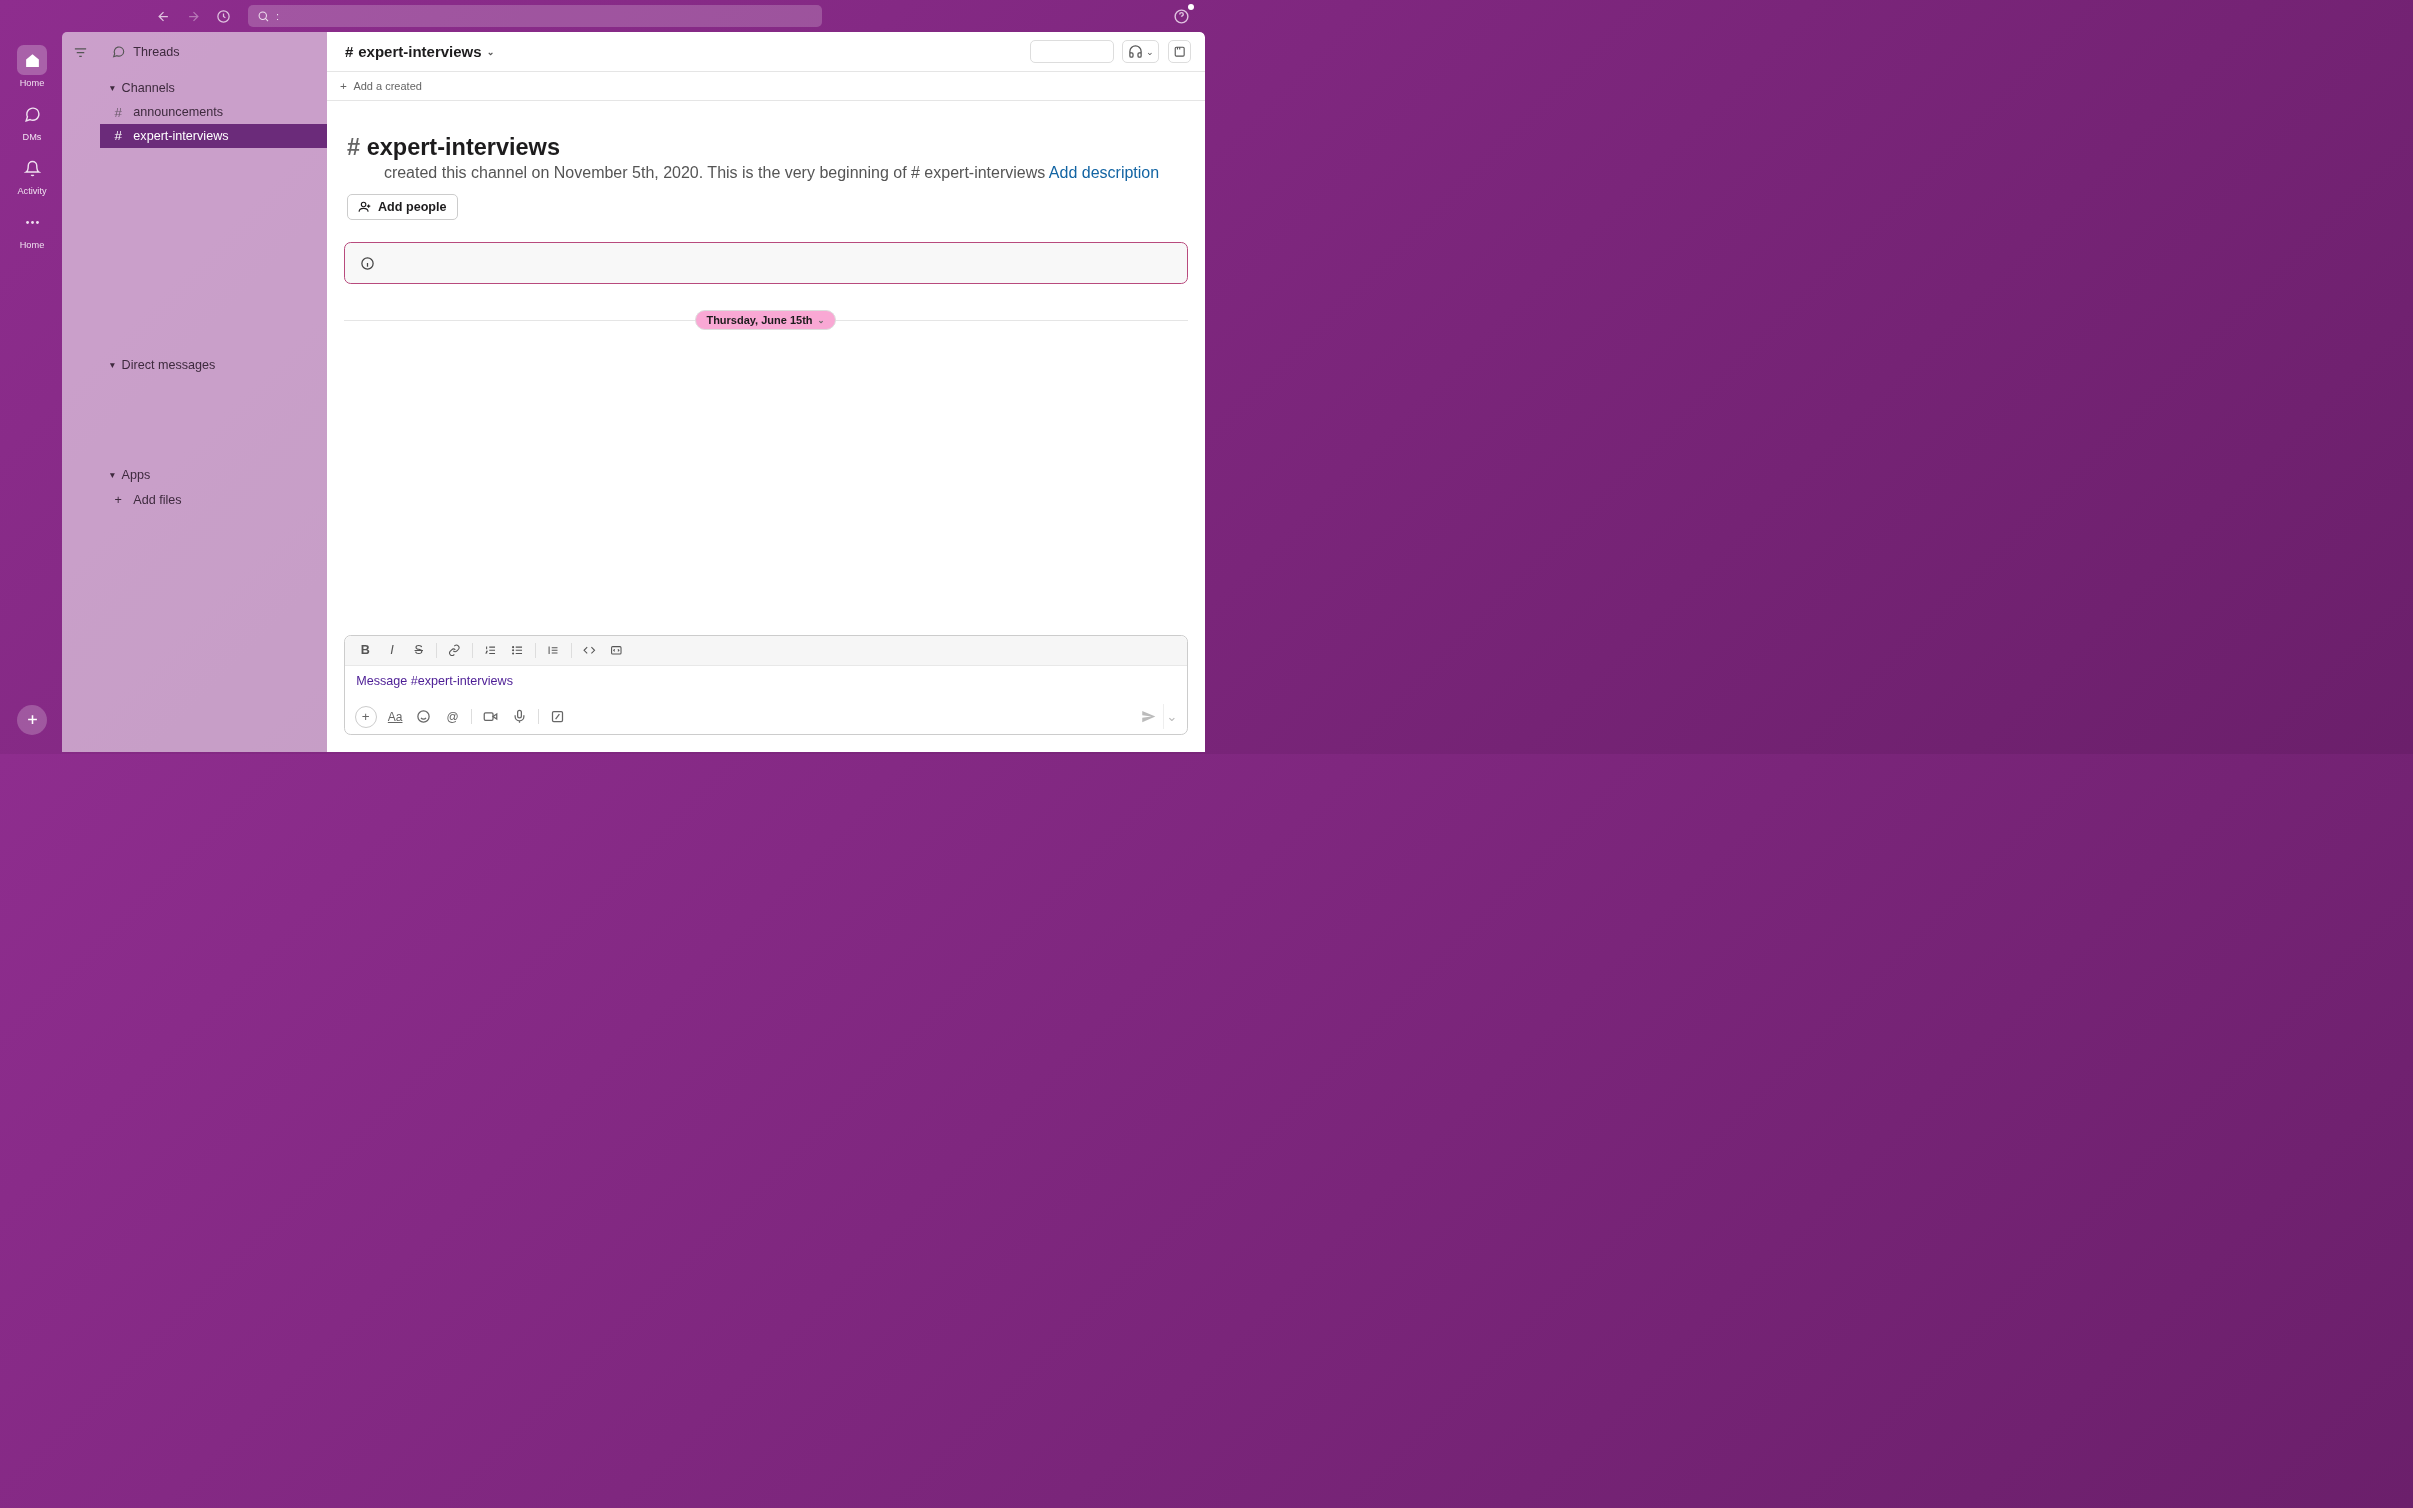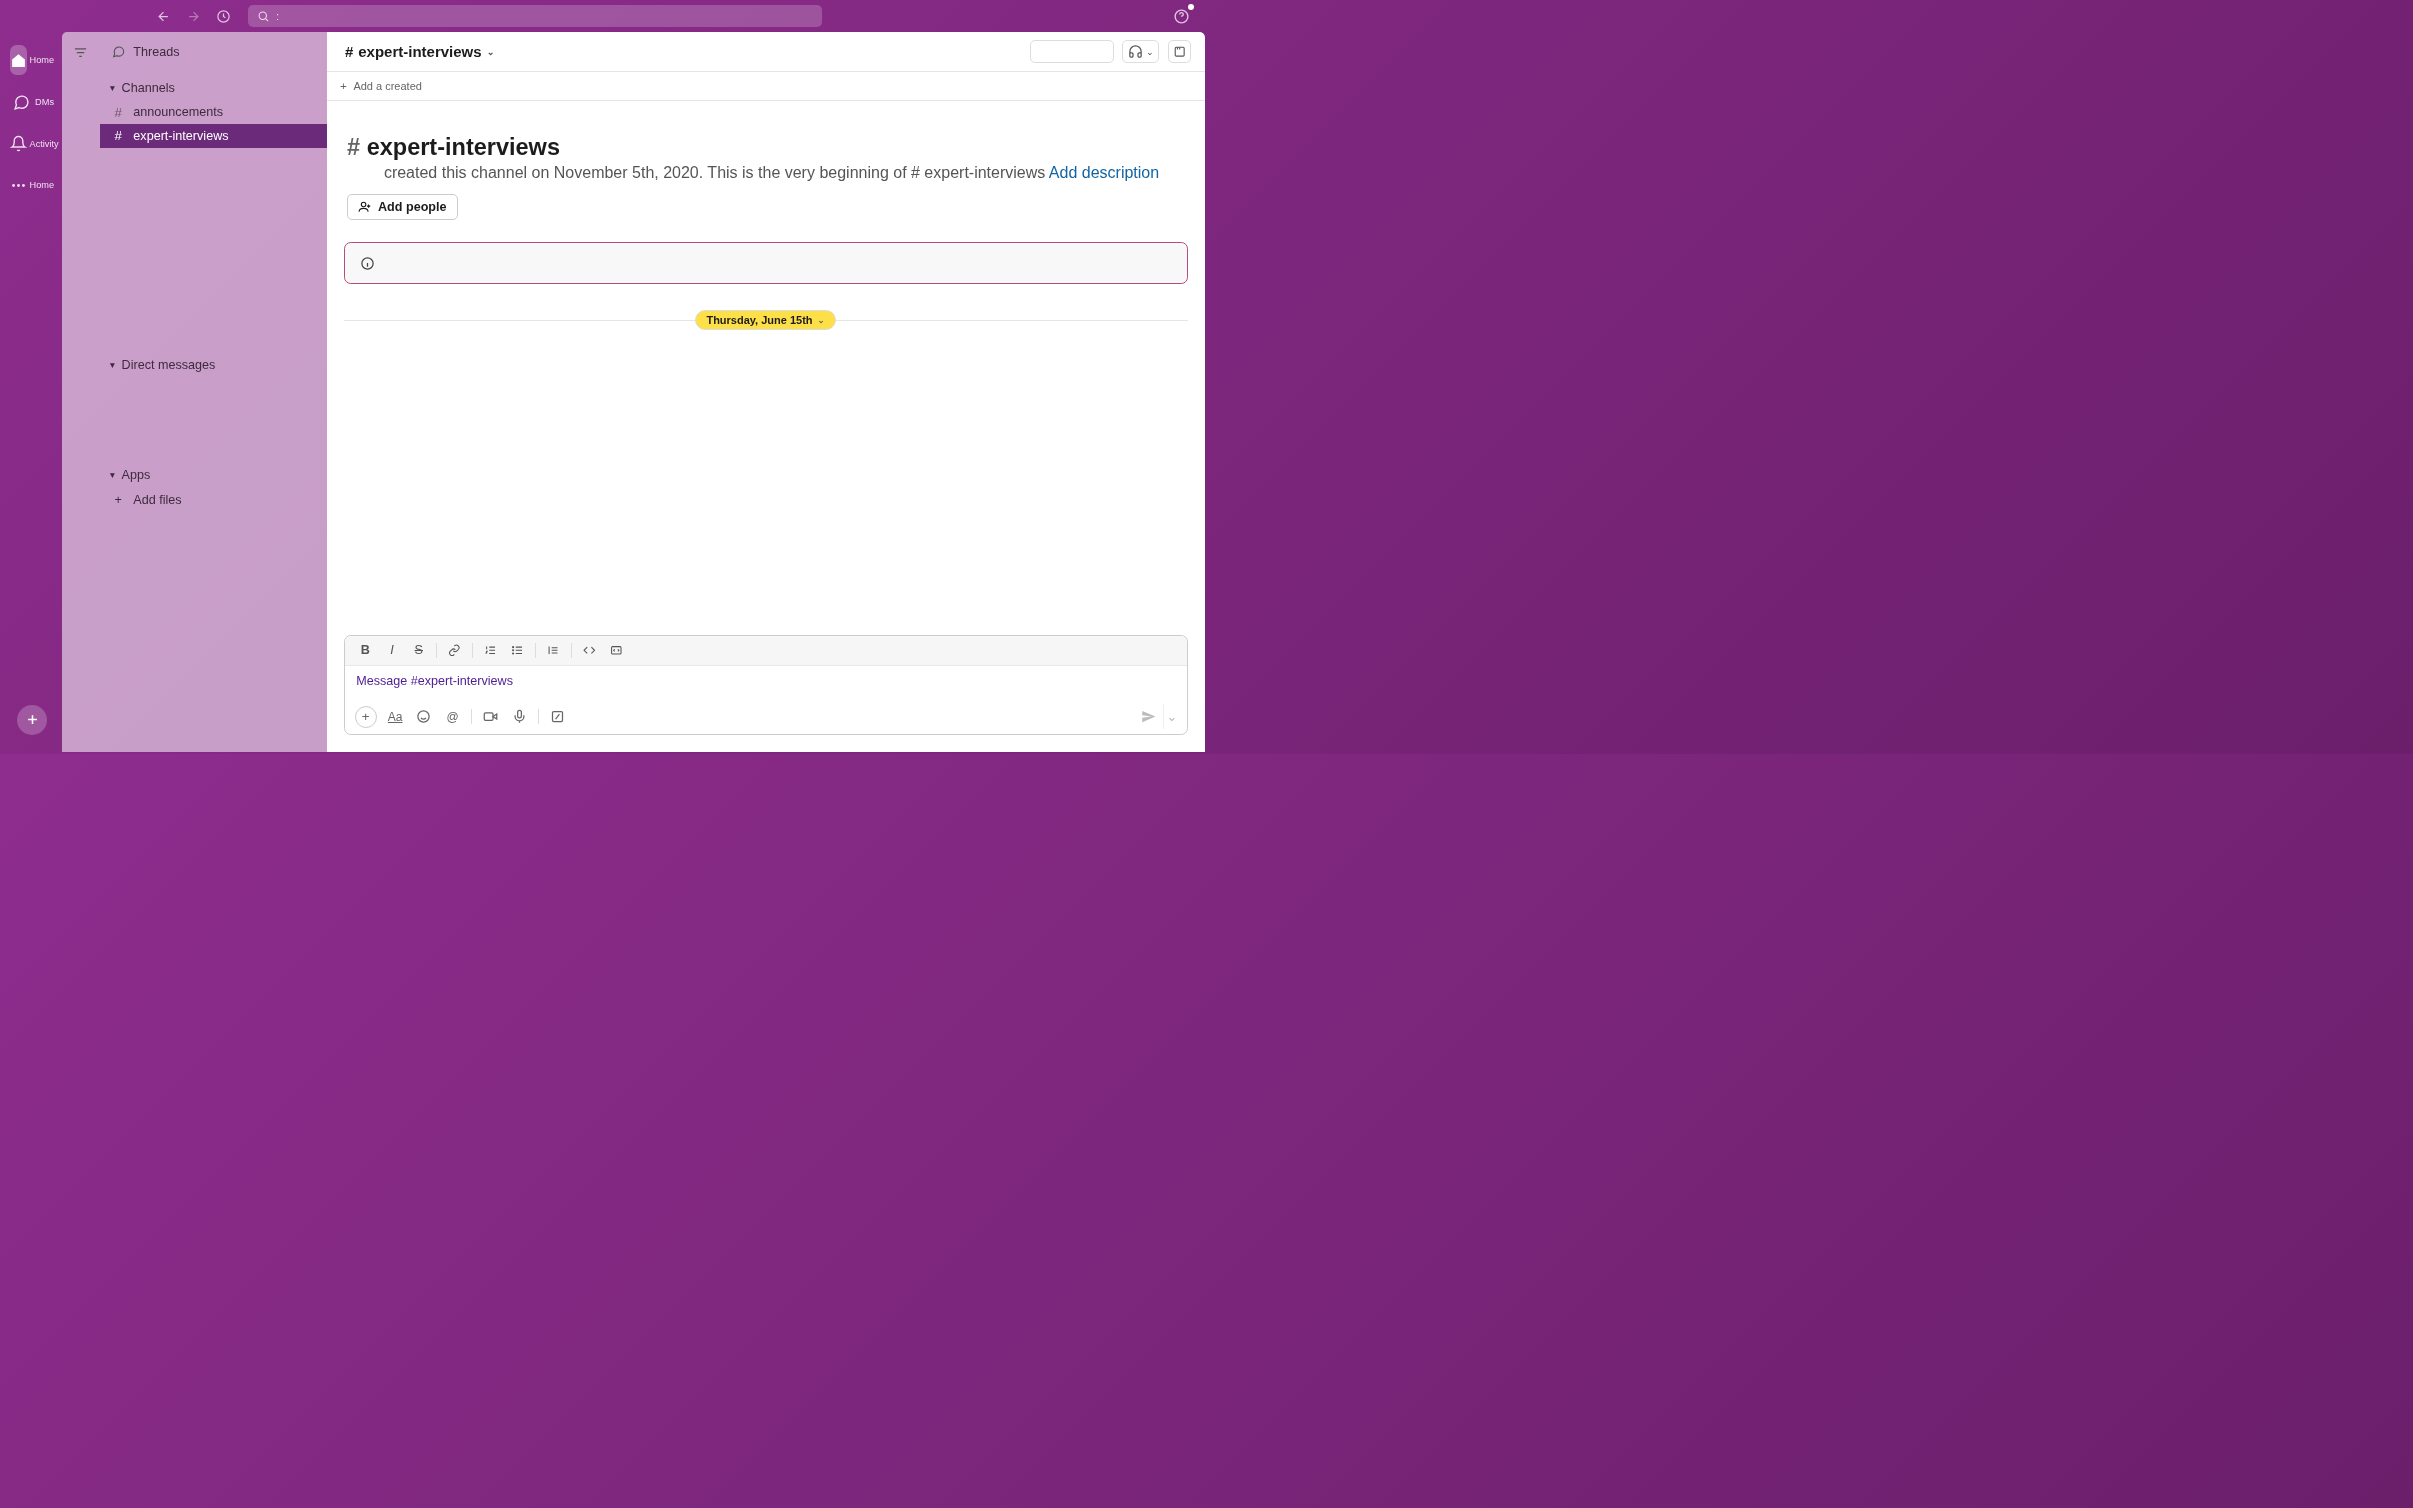--- a/index.html
+++ b/index.html
@@ -16,21 +16,21 @@
 .search-text { color: #f0e0f0; font-size: 11px; }
 .topbar-right { margin-left:auto; display:flex; align-items:center; gap:6.7px; padding-right:8.4px; }
 .help-icon { color:#e0c3e0; position:relative;}
 .help-dot { position:absolute; top:-1.7px; right:-1.7px; width:5.9px; height:5.9px; border-radius:50%; background:#fff;}
 
 
 .body { flex:1; display:flex; border-radius: 5px 5px 0 0; overflow:hidden; margin: 0 2.5px 2.5px 2.5px;}
 
 
 .rail { width: 59px; background: transparent; display:flex; flex-direction:column; align-items:center; padding-top:8.4px; gap:1.7px;}
-.rail-item { width:44px; display:flex; align-items:center; gap:2.5px; padding:5px 0; border-radius:6.7px; color:#e8d4e8;}
+.rail-item { width:44px; display:flex; flex-direction:column; align-items:center; gap:2.5px; padding:5px 0; border-radius:6.7px; color:#e8d4e8;}
 .rail-item.active .rail-icon-box { background: rgba(255,255,255,0.25); }
 .rail-icon-box { width:30px; height:30px; border-radius:6.7px; display:flex; align-items:center; justify-content:center;}
 .rail-label { font-size:9.2px; color:#f0e0f0; }
 .rail-compose { margin-top:auto; margin-bottom:17px; width:30px; height:30px; border-radius:50%; background: rgba(255,255,255,0.22); display:flex; align-items:center; justify-content:center; color:#fff; font-size:17px;}
 
 
 .sidebar { width: 265px; background: rgba(255,255,255,0.55); display:flex; flex-direction:row; border-radius: 5px 0 0 0;}
 .sidebar-header { height:40px; display:flex; align-items:center; padding: 0 11.7px; }
 .filter-icon { margin-left:auto; color:#555; }
 .sidebar-body { flex:1; overflow-y:auto; padding-top:3.4px;}
@@ -64,21 +64,21 @@
 .add-people-btn { margin-top:11.7px; display:inline-flex; align-items:center; gap:6.7px; border:0.8px solid #ccc; border-radius:5px; padding:5px 10px; font-size:12.6px; font-weight:600; color:#1d1c1d; background:#fff;}
 
 .upgrade-banner { border:1.7px solid #b84a7d; border-radius:6.7px; background:#f8f8f8; padding:11.7px 15px; margin-top:5px; display:flex; gap:11.7px;}
 .upgrade-banner .info-icon { color:#444; margin-top:1.7px; flex-shrink:0;}
 .banner-title { font-weight:700; font-size:12.6px; color:#1d1c1d;}
 .banner-body { font-size:12.6px; color:#1d1c1d; margin-top:1.7px;}
 .upgrade-btn { margin-top:8.4px; background:#006e52; color:#fff; border:none; border-radius:3.4px; padding:6.7px 10px; font-size:12.6px; font-weight:600;}
 
 .date-divider { position:relative; margin-top:23.5px; height:25px; display:flex; align-items:center; justify-content:center;}
 .date-line { position:absolute; left:0; right:0; top:50%; height:0.8px; background:#e5e5e5;}
-.date-pill { position:relative; background:#fde047; border:0.8px solid #ddd; border-radius:20px; padding:3.4px 10px; font-size:11px; font-weight:700; color:#1d1c1d; display:flex; align-items:center; gap:5px;}
+.date-pill { position:relative; background:#f9a8d4; border:0.8px solid #ddd; border-radius:20px; padding:3.4px 10px; font-size:11px; font-weight:700; color:#1d1c1d; display:flex; align-items:center; gap:5px;}
 
 
 .composer-wrap { padding: 0 17px 17px 17px;}
 .composer { border:0.8px solid #ccc; border-radius:6.7px; background:#fff;}
 .toolbar { height:30px; background:#f6f6f6; border-bottom:0.8px solid #e8e8e8; border-radius:6.7px 6.7px 0 0; display:flex; align-items:center; padding:0 8.4px; gap:1.7px;}
 .tb-btn { width:25px; height:23.5px; display:flex; align-items:center; justify-content:center; color:#555; border-radius:3.4px; font-size:12.6px;}
 .tb-divider { width:0.8px; height:15px; background:#ddd; margin:0 3.4px;}
 .composer-input { min-height:34px; padding:8.4px 11.7px; color:#4c1d95; font-size:12.6px;}
 .bottom-toolbar { height:34px; display:flex; align-items:center; padding:0 6.7px; gap:1.7px;}
 .bt-btn { width:27px; height:25px; display:flex; align-items:center; justify-content:center; color:#666; border-radius:3.4px; font-size:12px;}

